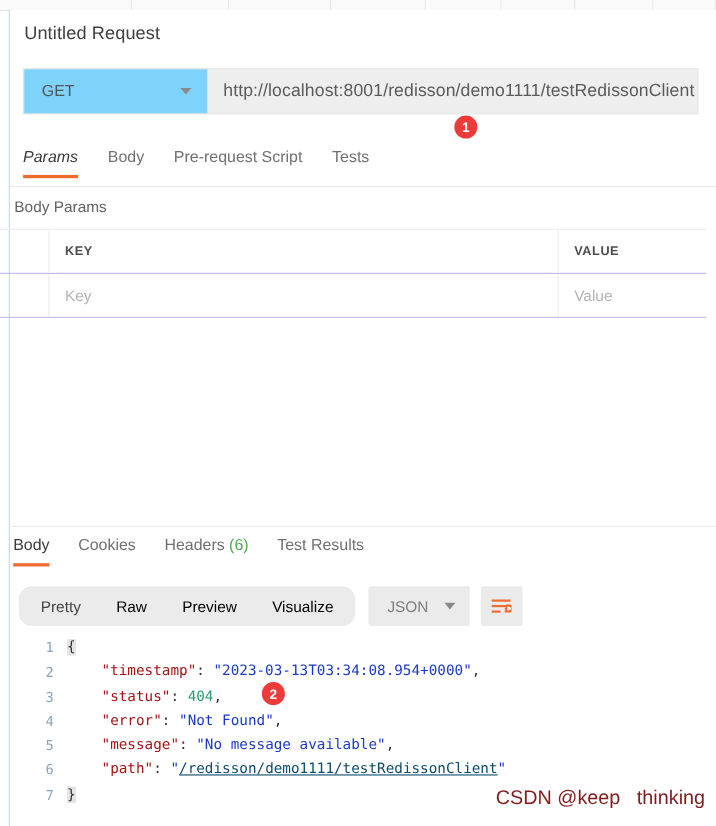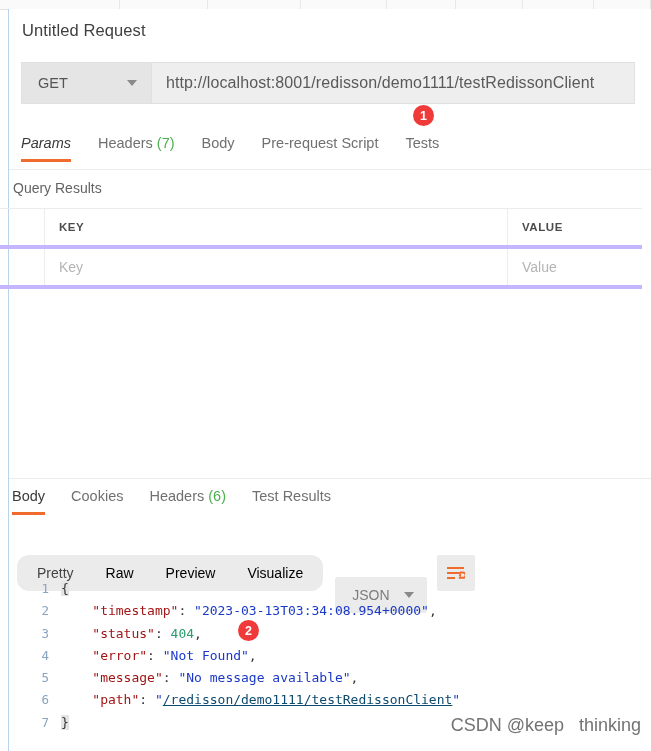--- a/index.html
+++ b/index.html
@@ -66,22 +66,22 @@
     left: 12px;
     top: 53px;
     width: 614px;
     height: 42px;
     border: 1px solid #e0e0e0;
     box-sizing: border-box;
     display: flex;
     background: #fff;
   }
   #method-select {
-    width: 130px;
-    background: #e5e5e5;
+    width: 167px;
+    background: #7dd3fc;
     border-right: 1px solid #e0e0e0;
     display: flex;
     align-items: center;
     justify-content: space-between;
     padding: 0 14px 0 16px;
     box-sizing: border-box;
     cursor: pointer;
   }
   #method-select .mlabel {
     font-size: 14.5px;
@@ -154,21 +154,21 @@
   #qp-table {
     position: absolute;
     left: 0px;
     top: 208px;
     width: 642px;
     border-top: 1px solid #ececec;
   }
   .qp-row {
     display: flex;
     height: 40px;
-    border-bottom: 4px solid #c4b5fd;
+    border-bottom: 1px solid #c4b5fd;
     box-sizing: border-box;
     text-align: right;
   }
   .qp-chk  { width: 45px; border-right: 1px solid #ececec; box-sizing: border-box; }
   .qp-key  { width: 463px; border-right: 1px solid #ececec; box-sizing: border-box;
              display: flex; align-items: center; padding-left: 14px; }
   .qp-val  { flex: 1; display: flex; align-items: center; padding-left: 14px; }
   .qp-head .qp-key, .qp-head .qp-val {
     font-size: 11.5px;
     font-weight: bold;
@@ -241,21 +241,20 @@
 
   #lang-select {
     background: #ebebeb;
     height: 36px;
     margin-left: 12px;
     border-radius: 2px;
     display: flex;
     align-items: center;
     padding: 0 13px 0 17px;
     cursor: pointer;
-    margin-top: 44px;
   }
   #lang-select .llabel {
     font-size: 14px;
     color: #7d7d7d;
     margin-right: 14px;
   }
 
   #wrap-btn {
     background: #ebebeb;
     height: 36px;
@@ -319,21 +318,21 @@
   }
   #badge-1 { left: 413px; top: 105px; }
   #badge-2 { left: 238px; top: 620px; }
 
   
   #watermark {
     position: absolute;
     right: 10px;
     bottom: 15px;
     font-size: 18px;
-    color: #737373;
+    color: #7f1d1d;
     white-space: pre;
     font-family: "Liberation Sans", sans-serif;
   }
 </style>
 </head>
 <body>
 
 <div id="top-tabstrip">
   <div class="tabslot" style="width:119px"></div>
   <div class="tabslot" style="width:87px"></div>
@@ -354,30 +353,29 @@
   <div id="urlbar">
     <div id="method-select">
       <span class="mlabel">GET</span>
       <span class="caret"></span>
     </div>
     <div id="url-input">http://localhost:8001/redisson/demo1111/testRedissonClient</div>
   </div>
 
   <div id="req-tabs">
       <div class="rtab active"><span>Params</span></div>
-      <div class="rtab"><span>Headers</span><span class="cnt-green"> (7)</span></div>
       <div class="rtab"><span>Body</span></div>
       <div class="rtab"><span>Pre-request Script</span></div>
       <div class="rtab"><span>Tests</span></div>
     </div>
 </div>
 
 <div id="req-tabs-underline"></div>
 
-<div id="qp-label">Query Results</div>
+<div id="qp-label">Body Params</div>
 
 <div id="qp-table">
   <div class="qp-row qp-head">
     <div class="qp-chk"></div>
     <div class="qp-key">KEY</div>
     <div class="qp-val">VALUE</div>
   </div>
   <div class="qp-row qp-body">
     <div class="qp-chk"></div>
     <div class="qp-key">Key</div>

